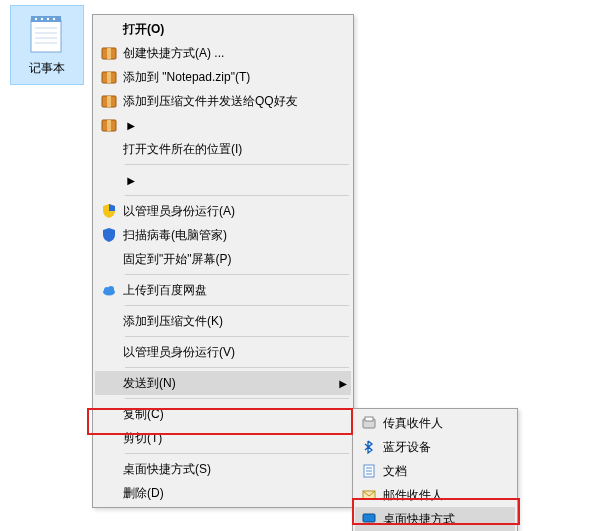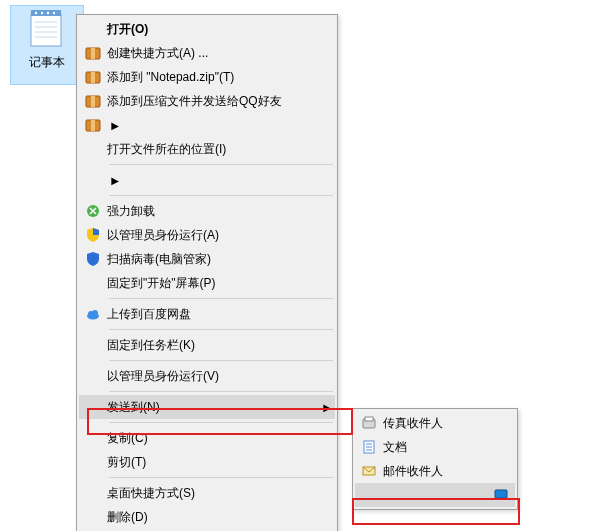--- a/index.html
+++ b/index.html
@@ -16,37 +16,38 @@
   position: absolute;
   left: 10px;
   top: 5px;
   width: 74px;
   height: 80px;
   background: #cce8ff;
   border: 1px solid #99d1ff;
   display: flex;
   flex-direction: column;
   align-items: center;
+  padding-top: 6px;
 }
 .desktop-icon .notepad-icon {
   width: 44px;
   height: 44px;
 }
 .desktop-icon .label {
   margin-top: 4px;
   color: #000;
 }
 .menu {
   position: absolute;
   background: #f0f0f0;
   border: 1px solid #a0a0a0;
   box-shadow: 2px 2px 4px rgba(0,0,0,0.15);
   padding: 2px;
 }
-.main-menu { left: 76px; top: 14px; width: 262px; }
+.main-menu { left: 92px; top: 14px; width: 262px; }
 .sub-menu { left: 352px; top: 408px; width: 166px; }
 .menu .inner {
   background: #f0f0f0;
 }
 .item {
   display: flex;
   align-items: center;
   height: 24px;
   position: relative;
   cursor: default;
@@ -62,21 +63,21 @@
   flex: 1;
   white-space: nowrap;
   color: #000;
 }
 .item .arrow {
   width: 16px;
   text-align: center;
   color: #000;
   font-size: 10px;
 }
-.item.hover { background: #d8d8d8; justify-content: flex-end; }
+.item.hover { background: #d8d8d8; }
 .sep {
   height: 1px;
   background: #d0d0d0;
   margin: 3px 2px 3px 30px;
 }
 .red-box {
   position: absolute;
   border: 2px solid #e02020;
   pointer-events: none;
 }
@@ -159,29 +160,20 @@
 
   <div class="sep"></div>
 
   <div class="item">
     <span class="icon-slot"></span>
     <span class="arrow">▶</span>
   </div>
 
   <div class="sep"></div>
 
-  <div class="item">
-    <span class="icon-slot">
-      <svg width="16" height="16">
-            <circle cx="8" cy="8" r="6" fill="#4db14d"></circle>
-            <path d="M5 5 L11 11 M11 5 L5 11" stroke="#fff" stroke-width="1.5"></path>
-          </svg>
-    </span>
-    <span class="text">强力卸载</span>
-  </div>
 
   <div class="item">
     <span class="icon-slot">
       <svg width="16" height="16">
             <path d="M8 1 L14 3 L14 8 Q14 13 8 15 Q2 13 2 8 L2 3 Z" fill="#f5c518"></path>
             <path d="M8 1 L14 3 L14 8 L8 8 Z" fill="#2b6fd6"></path>
           </svg>
     </span>
     <span class="text">以管理员身份运行(A)</span>
   </div>
@@ -210,21 +202,21 @@
             <circle cx="10" cy="7" r="3" fill="#3a8fe6"></circle>
           </svg>
     </span>
     <span class="text">上传到百度网盘</span>
   </div>
 
   <div class="sep"></div>
 
   <div class="item">
     <span class="icon-slot"></span>
-    <span class="text">固定到任务栏(K)</span>
+    <span class="text">添加到压缩文件(K)</span>
   </div>
 
   <div class="sep"></div>
 
   <div class="item">
     <span class="icon-slot"></span>
     <span class="text">以管理员身份运行(V)</span>
   </div>
 
   <div class="sep"></div>
@@ -266,20 +258,28 @@
   <div class="item">
     <span class="icon-slot">
       <svg width="16" height="16">
             <rect x="2" y="4" width="12" height="9" rx="1" fill="#d8d8d8" stroke="#888"></rect>
             <rect x="4" y="2" width="8" height="4" fill="#fff" stroke="#888"></rect>
           </svg>
     </span>
     <span class="text">传真收件人</span>
   </div>
 
+  <div class="item">
+    <span class="icon-slot">
+      <svg width="16" height="16">
+            <path d="M7 2 L11 5 L7 8 L11 11 L7 14 L7 2 M4 5 L11 11 M4 11 L11 5" stroke="#1060c0" stroke-width="1.3" fill="none"></path>
+          </svg>
+    </span>
+    <span class="text">蓝牙设备</span>
+  </div>
 
   <div class="item">
     <span class="icon-slot">
       <svg width="16" height="16">
             <rect x="3" y="2" width="10" height="12" fill="#fff" stroke="#5a8fd6"></rect>
             <line x1="5" y1="5" x2="11" y2="5" stroke="#5a8fd6"></line>
             <line x1="5" y1="8" x2="11" y2="8" stroke="#5a8fd6"></line>
             <line x1="5" y1="11" x2="11" y2="11" stroke="#5a8fd6"></line>
           </svg>
     </span>
@@ -296,18 +296,19 @@
     <span class="text">邮件收件人</span>
   </div>
 
   <div class="item hover">
     <span class="icon-slot">
       <svg width="16" height="16">
             <rect x="2" y="3" width="12" height="8" rx="1" fill="#1a80d8" stroke="#0a5090"></rect>
             <rect x="6" y="11" width="4" height="2" fill="#888"></rect>
           </svg>
     </span>
+    <span class="text">桌面快捷方式</span>
   </div>
  </div>
 </div>
 
 <div class="red-box main"></div>
 <div class="red-box sub"></div>
 
 </body></html>

